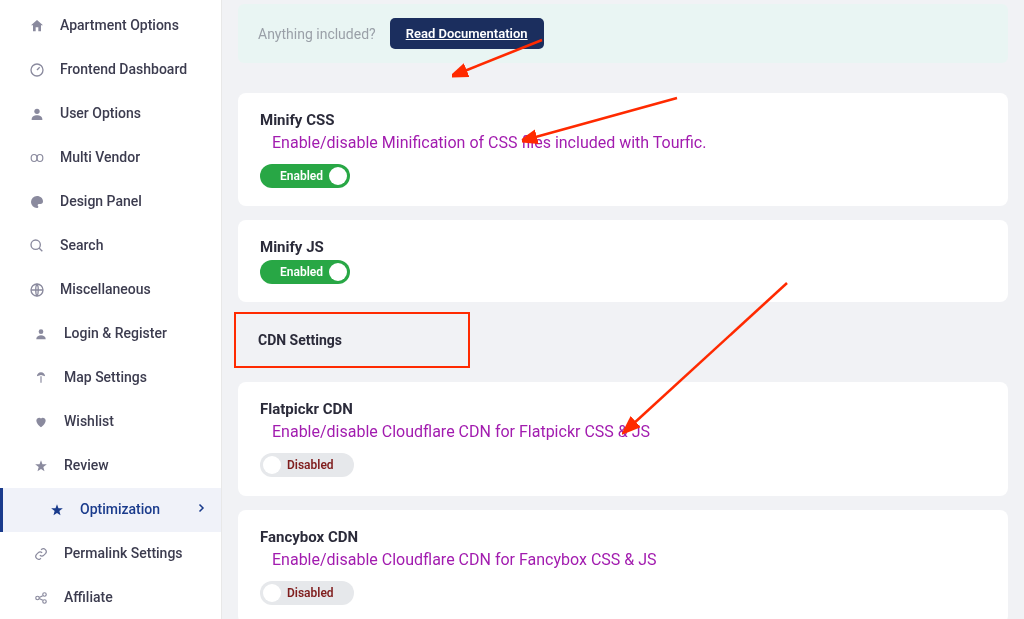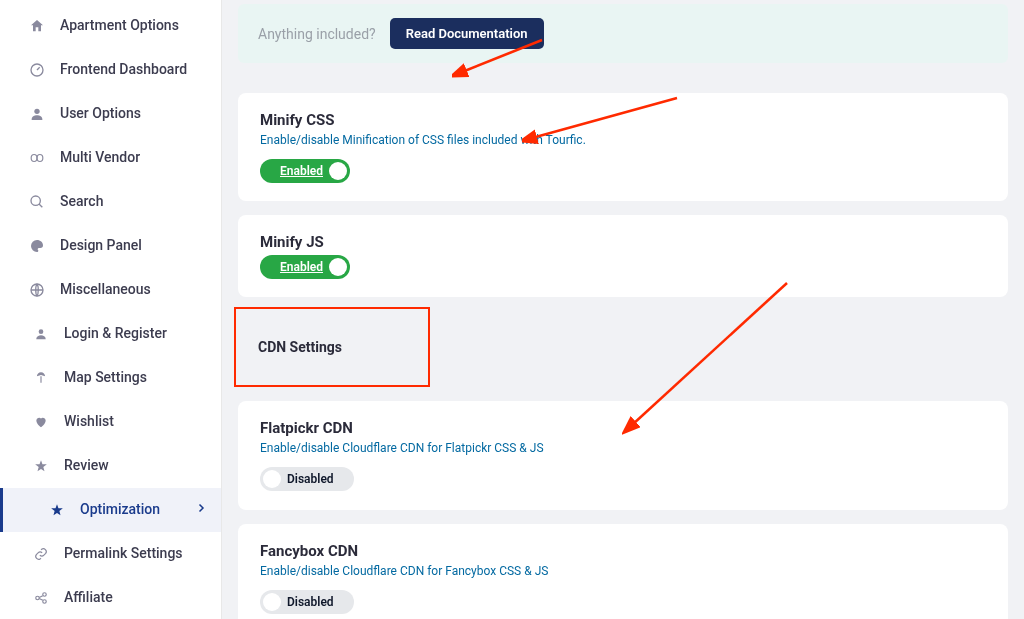--- a/index.html
+++ b/index.html
@@ -14,35 +14,35 @@
     .sidebar-icon { width: 18px; height: 18px; display: inline-flex; align-items: center; justify-content: center; flex-shrink: 0; color: #8a8a9e; }
     .sidebar-item.active .sidebar-icon { color: #1a3b8c; }
     .sidebar-chevron { margin-left: auto; color: #8a8a9e; }
     .sidebar-item.active .sidebar-chevron { color: #1a3b8c; }
     
     
     .main { flex: 1; background: #f1f2f5; padding: 0 16px; overflow-y: auto; position: relative; }
     
     .info-bar { background: #e9f5f3; border-radius: 6px; padding: 14px 20px; display: flex; align-items: center; gap: 14px; margin-top: 4px; }
     .info-text { color: #9aa0a8; font-size: 14px; }
-    .info-btn { background: #1b2e5e; color: #fff; border: none; padding: 8px 16px; border-radius: 5px; font-size: 13px; font-weight: 600; cursor: pointer; }
+    .info-btn { background: #1b2e5e; color: #fff; border: none; padding: 8px 16px; border-radius: 5px; font-size: 13px; font-weight: 600; cursor: pointer; text-decoration: underline; }
     
     .section-card { background: #fff; border-radius: 8px; padding: 18px 22px; margin-top: 14px; }
     .section-title { font-size: 15px; font-weight: 700; color: #2b2b3a; margin-bottom: 4px; }
-    .section-desc { font-size: 12px; color: #0369a1; margin-bottom: 12px; }
+    .section-desc { font-size: 16px; color: #a21caf; margin-bottom: 12px; margin-left: 12px; }
     
     .header-card { background: #fff; border-radius: 6px; padding: 18px 22px; margin-top: 14px; }
     .header-title { font-size: 14px; font-weight: 700; color: #2b2b3a; }
     
     .toggle { display: inline-flex; align-items: center; border-radius: 999px; padding: 3px; cursor: pointer; }
     .toggle.on { background: #28a745; padding-left: 14px; }
     .toggle.off { background: #e6e8eb; padding-right: 14px; }
     .toggle-label { font-size: 12px; font-weight: 600; padding: 0 6px; }
-    .toggle.on .toggle-label { color: #fff; text-decoration: underline; }
-    .toggle.off .toggle-label { color: #0f172a; }
+    .toggle.on .toggle-label { color: #fff; }
+    .toggle.off .toggle-label { color: #7f1d1d; }
     .toggle-knob { width: 18px; height: 18px; border-radius: 50%; background: #fff; }
     .toggle.off .toggle-knob { order: -1; }
     
     
     .red-box { border: 2.5px solid #ff2a00; }
     
     
     .arrow { position: absolute; pointer-events: none; }
   </style>
 </head>
@@ -84,35 +84,35 @@
         <svg viewBox="0 0 24 24" width="18" height="14" fill="none" stroke="currentColor" stroke-width="2">
           <ellipse cx="7" cy="12" rx="5" ry="6"></ellipse>
           <ellipse cx="17" cy="12" rx="5" ry="6"></ellipse>
         </svg>
       </span>
     <span>Multi Vendor</span>
   </div>
 
   <div class="sidebar-item">
     <span class="sidebar-icon">
+        <svg viewBox="0 0 24 24" width="16" height="16" fill="currentColor">
+          <path d="M12 3a9 9 0 100 18c1 0 2-1 2-2s-1-1-1-2 1-2 2-2h2a4 4 0 004-4c0-4.5-4-8-9-8z"></path>
+        </svg>
+      </span>
+    <span>Design Panel</span>
+  </div>
+
+  <div class="sidebar-item">
+    <span class="sidebar-icon">
         <svg viewBox="0 0 24 24" width="16" height="16" fill="none" stroke="currentColor" stroke-width="2">
           <circle cx="10" cy="10" r="7"></circle>
           <line x1="20" y1="20" x2="15" y2="15"></line>
         </svg>
       </span>
     <span>Search</span>
-  </div>
-
-  <div class="sidebar-item">
-    <span class="sidebar-icon">
-        <svg viewBox="0 0 24 24" width="16" height="16" fill="currentColor">
-          <path d="M12 3a9 9 0 100 18c1 0 2-1 2-2s-1-1-1-2 1-2 2-2h2a4 4 0 004-4c0-4.5-4-8-9-8z"></path>
-        </svg>
-      </span>
-    <span>Design Panel</span>
   </div>
 
   <div class="sidebar-item">
     <span class="sidebar-icon">
         <svg viewBox="0 0 24 24" width="16" height="16" fill="none" stroke="currentColor" stroke-width="2">
           <circle cx="12" cy="12" r="9"></circle>
           <path d="M3 12h18M12 3c2.5 3 2.5 15 0 18M12 3c-2.5 3-2.5 15 0 18"></path>
         </svg>
       </span>
     <span>Miscellaneous</span>
@@ -207,21 +207,21 @@
   </div>
 
   <div class="section-card">
     <div class="section-title">Minify JS</div>
     <div class="toggle on">
       <span class="toggle-label">Enabled</span>
       <span class="toggle-knob"></span>
     </div>
   </div>
 
-  <div class="header-card red-box" style="margin-top:10px; width:196px; border-radius:0; background:transparent; position:relative; left:-4px; padding:30px 22px;">
+  <div class="header-card red-box" style="margin-top:10px; width:236px; border-radius:0; background:transparent; position:relative; left:-4px; padding:18px 22px;">
     <div style="background:#fff; position:absolute; left:2px; right:-560px; top:2px; bottom:2px; border-radius:6px; z-index:-1;"></div>
     <div class="header-title">CDN Settings</div>
   </div>
 
   <div class="section-card">
     <div class="section-title">Flatpickr CDN</div>
     <div class="section-desc">Enable/disable Cloudflare CDN for Flatpickr CSS &amp; JS</div>
     <div class="toggle off">
       <span class="toggle-label">Disabled</span>
       <span class="toggle-knob"></span>

